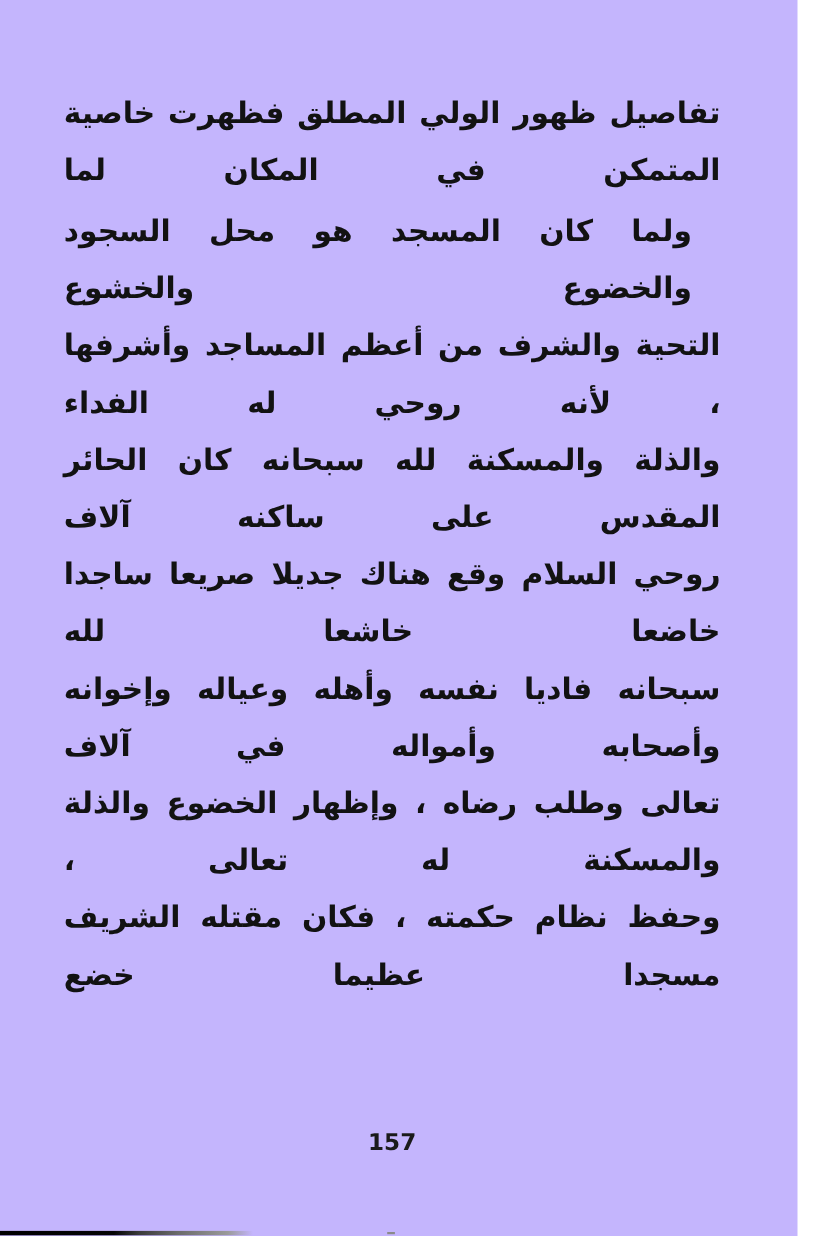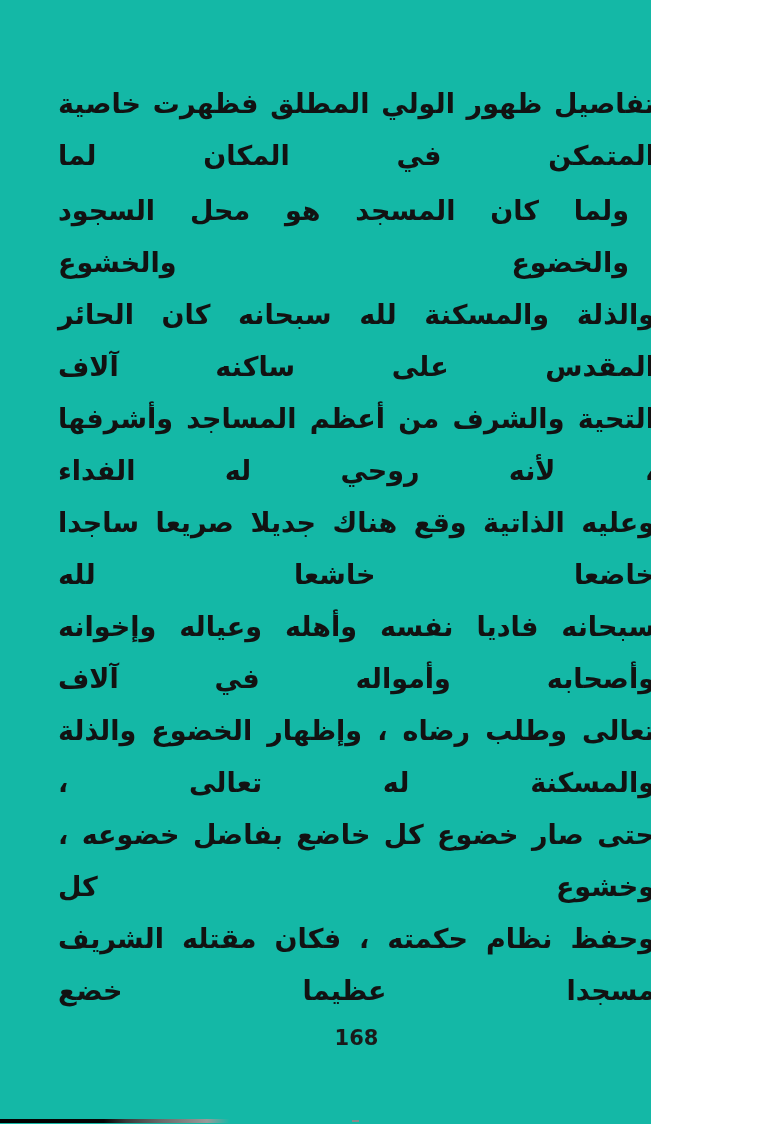--- a/index.html
+++ b/index.html
@@ -2,23 +2,23 @@
 <html lang="ar"><head>
 <meta charset="utf-8">
 <style>
   html, body {
     margin: 0;
     padding: 0;
     background: #ffffff;
   }
   .page {
     position: relative;
-    width: 651px;
+    width: 725px;
     height: 1124px;
-    background: #14b8a6;
+    background: #c4b5fd;
     overflow: hidden;
     font-family: "DejaVu Sans", sans-serif;
   }
   .text-block {
     position: absolute;
     top: 78px;
     left: 58px;
     width: 597px;
     direction: rtl;
   }
@@ -73,28 +73,27 @@
   }
 </style>
 </head>
 <body>
 
 <div class="page">
 
   <div class="text-block">
     <p class="line">تفاصيل ظهور الولي المطلق فظهرت خاصية المتمكن في المكان لما</p>
     <p class="line para-start">ولما كان المسجد هو محل السجود والخضوع والخشوع</p>
+    <p class="line">التحية والشرف من أعظم المساجد وأشرفها ، لأنه روحي له الفداء</p>
     <p class="line">والذلة والمسكنة لله سبحانه كان الحائر المقدس على ساكنه آلاف</p>
-    <p class="line">التحية والشرف من أعظم المساجد وأشرفها ، لأنه روحي له الفداء</p>
-    <p class="line">وعليه الذاتية وقع هناك جديلا صريعا ساجدا خاضعا خاشعا لله</p>
+    <p class="line">روحي السلام وقع هناك جديلا صريعا ساجدا خاضعا خاشعا لله</p>
     <p class="line">سبحانه فاديا نفسه وأهله وعياله وإخوانه وأصحابه وأمواله في آلاف</p>
     <p class="line">تعالى وطلب رضاه ، وإظهار الخضوع والذلة والمسكنة له تعالى ،</p>
-    <p class="line">حتى صار خضوع كل خاضع بفاضل خضوعه ، وخشوع كل</p>
     <p class="line">وحفظ نظام حكمته ، فكان مقتله الشريف مسجدا عظيما خضع</p>
 
   </div>
 
-  <div class="page-number">168</div>
+  <div class="page-number">157</div>
 
   <div class="scan-artifact"></div>
   <div class="scan-speck"></div>
 
 </div>
 
 </body></html>

